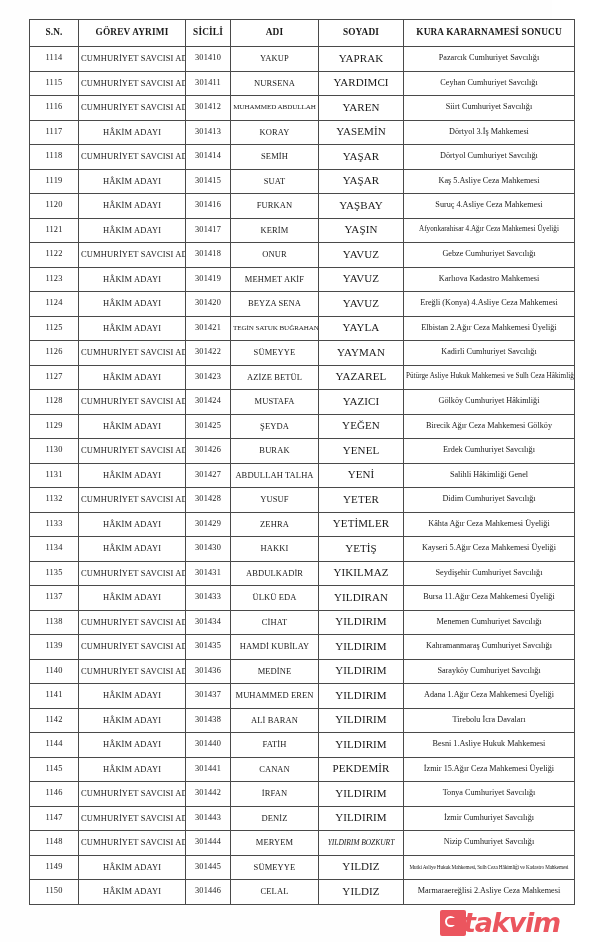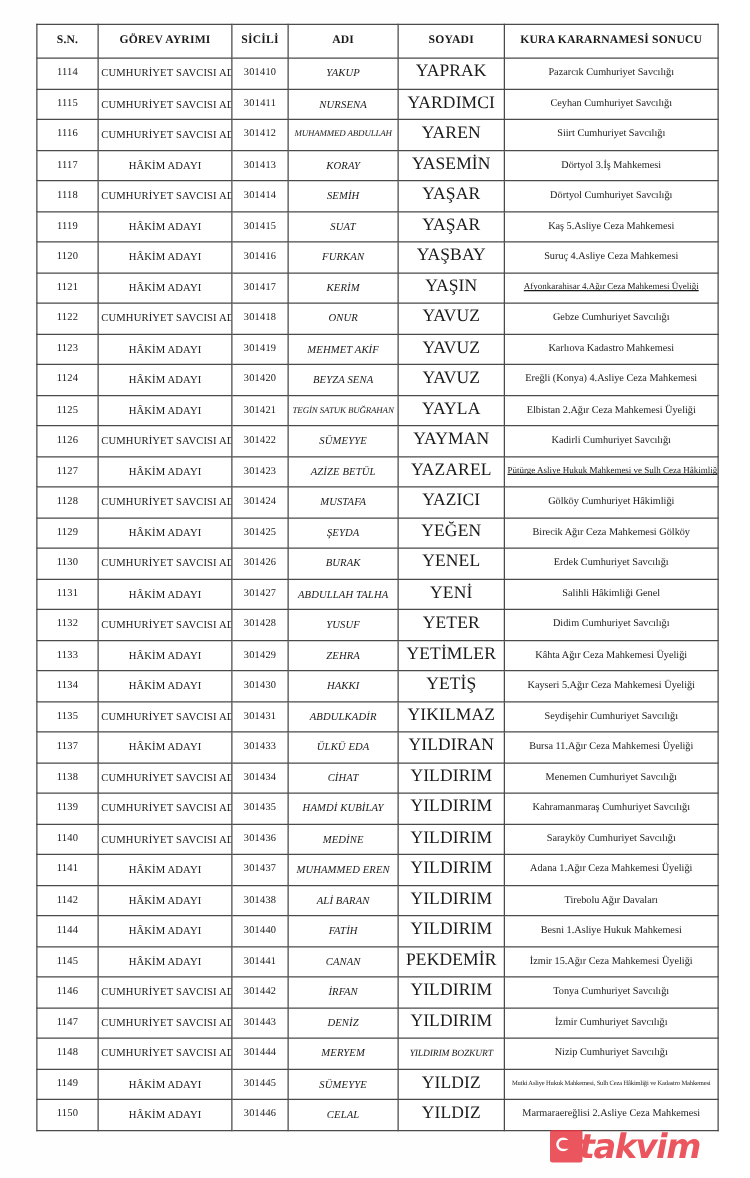--- a/index.html
+++ b/index.html
@@ -54,39 +54,39 @@
   .c-sn    { width: 49px; }
   .c-gorev { width: 107px; }
   .c-sicil { width: 45px; }
   .c-adi   { width: 88px; }
   .c-soyadi{ width: 85px; }
   .c-sonuc { width: 171px; }
 
   tbody td.cell-sn     { font-size: 8.4px; letter-spacing: 0.2px; }
   tbody td.cell-gorev  { font-size: 8.5px; letter-spacing: 0.1px; }
   tbody td.cell-sicil  { font-size: 8.3px; letter-spacing: 0.2px; }
-  tbody td.cell-adi    { font-size: 8.5px; letter-spacing: 0.1px; font-style: italic; }
-  tbody td.cell-soyadi { font-size: 14px; letter-spacing: 0.1px; }
+  tbody td.cell-adi    { font-size: 8.5px; letter-spacing: 0.1px; }
+  tbody td.cell-soyadi { font-size: 11px; letter-spacing: 0.1px; }
   tbody td.cell-sonuc  { font-size: 8.2px; }
 
   
-  tbody td.cell-sonuc.sonuc-long  { font-size: 7.2px; text-decoration: underline; }
+  tbody td.cell-sonuc.sonuc-long  { font-size: 7.2px; }
   tbody td.cell-sonuc.sonuc-xlong { font-size: 5.2px; letter-spacing: -0.1px; }
   tbody td.cell-adi.adi-long      { font-size: 7.1px; letter-spacing: -0.1px; }
   tbody td.cell-soyadi.soyadi-long{ font-size: 7.6px; letter-spacing: -0.1px; font-style: italic; }
 
   
   #watermark {
     position: absolute;
     right: 8px;
     bottom: 6px;
     width: 104px;
     height: 32px;
     display: flex;
-    align-items: flex-start;
+    align-items: flex-end;
     opacity: 0.82;
   }
   #wm-flag {
     width: 26px;
     height: 26px;
     background: #e8313c;
     border-radius: 2px;
     position: relative;
     flex: 0 0 auto;
     margin-right: -3px;
@@ -357,21 +357,21 @@
           <td class="cell-adi">MUHAMMED EREN</td>
           <td class="cell-soyadi">YILDIRIM</td>
           <td class="cell-sonuc">Adana 1.Ağır Ceza Mahkemesi Üyeliği</td>
         </tr>
         <tr>
           <td class="cell-sn">1142</td>
           <td class="cell-gorev">HÂKİM ADAYI</td>
           <td class="cell-sicil">301438</td>
           <td class="cell-adi">ALİ BARAN</td>
           <td class="cell-soyadi">YILDIRIM</td>
-          <td class="cell-sonuc">Tirebolu Ağır Davaları</td>
+          <td class="cell-sonuc">Tirebolu İcra Davaları</td>
         </tr>
         <tr>
           <td class="cell-sn">1144</td>
           <td class="cell-gorev">HÂKİM ADAYI</td>
           <td class="cell-sicil">301440</td>
           <td class="cell-adi">FATİH</td>
           <td class="cell-soyadi">YILDIRIM</td>
           <td class="cell-sonuc">Besni 1.Asliye Hukuk Mahkemesi</td>
         </tr>
         <tr>

